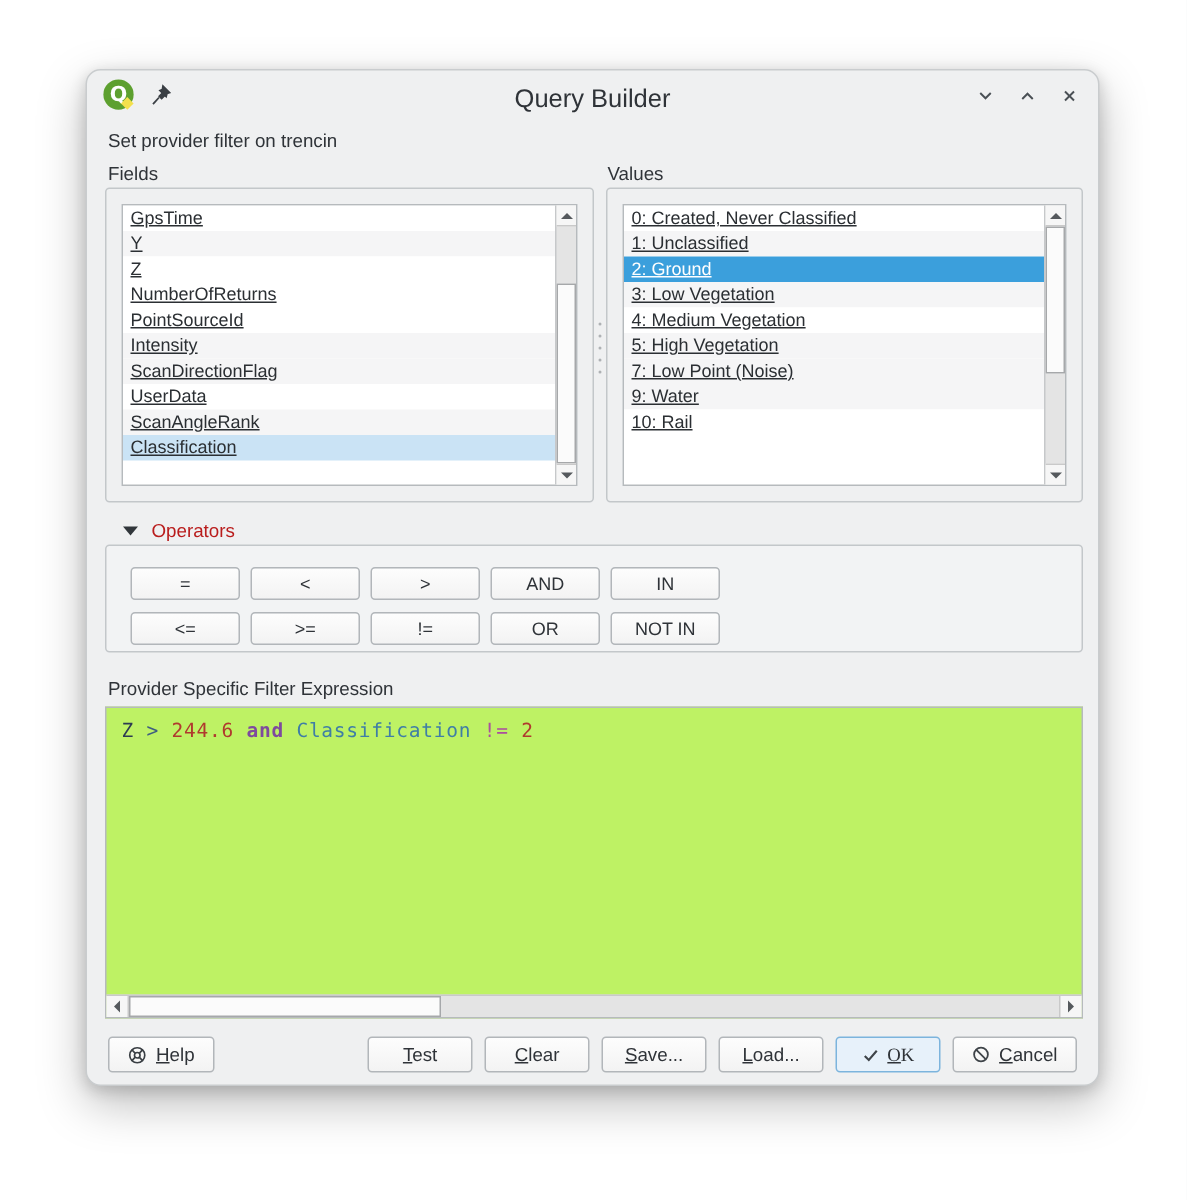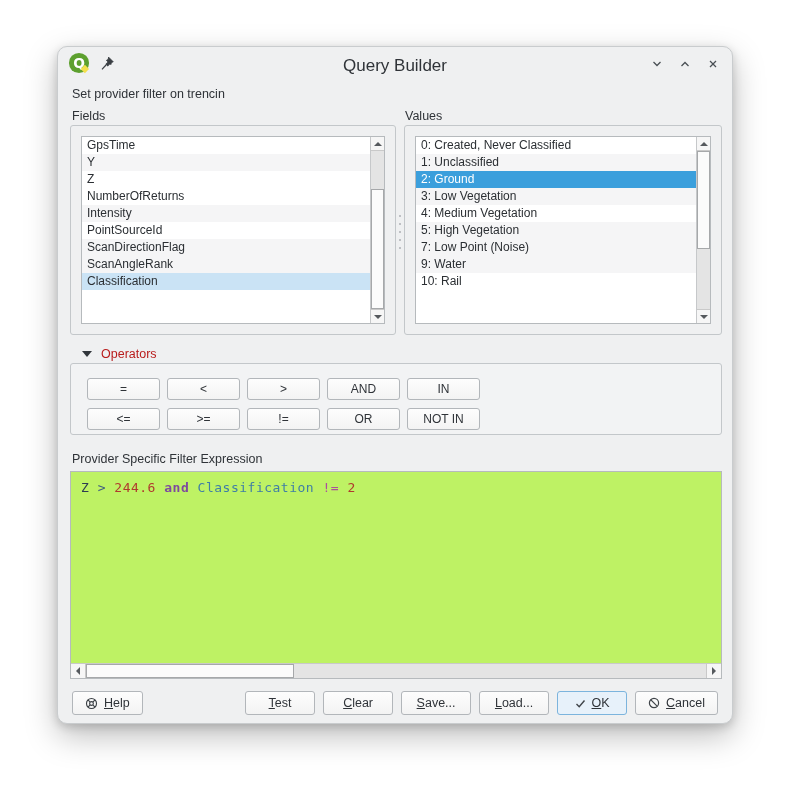--- a/index.html
+++ b/index.html
@@ -19,21 +19,21 @@
   .subtitle { position:absolute; left:14px; top:40px; font-size:12.5px; color:#2f3338; }
   .panel-label { position:absolute; top:62px; font-size:12.5px; color:#2f3338; }
   .panel-label.fields { left:14px; }
   .panel-label.values { left:347px; }
   
   .frame { position:absolute; border:1px solid #c3c7ca; border-radius:3px; background:#eff0f1; }
   .frame.fields { left:12px; top:78px; width:326px; height:210px; }
   .frame.values { left:346px; top:78px; width:318px; height:210px; }
   .listbox { position:absolute; left:10px; top:10px; right:10px; bottom:10px; background:#ffffff; border:1px solid #b6babd; display:flex; }
   .list { flex:1; overflow:hidden; }
-  .list-row { height:17px; line-height:17px; font-size:12px; color:#2b2f33; padding-left:5px; white-space:nowrap; background:#ffffff; }
+  .list-row { height:17px; line-height:17px; font-size:12px; color:#2b2f33; padding-left:5px; white-space:nowrap; background:#ffffff;text-decoration:underline; }
   .list-row.alt { background:#f5f5f6; }
   .list-row.selected-active { background:#3b9fdc; color:#ffffff; }
   .list-row.selected-inactive { background:#cae3f5; color:#2b2f33; }
   
   .sb-v { width:14px; border-left:1px solid #c6c8ca; background:#e4e4e4; position:relative; flex:0 0 14px; }
   .sb-btn { position:absolute; left:0; right:0; height:14px; background:#f6f6f6; display:flex; align-items:center; justify-content:center; }
   .sb-btn.up { top:0; border-bottom:1px solid #c9c9c9; }
   .sb-btn.down { bottom:0; border-top:1px solid #c9c9c9; }
   .sb-thumb { position:absolute; left:0; right:0; background:#fbfbfb; border:1px solid #a6a8aa; }
   .thumb-fields { top:52px; bottom:14px; }
@@ -60,21 +60,21 @@
   .hsb { position:absolute; left:0; right:0; bottom:0; height:15px; background:#e4e4e4; border-top:1px solid #c9c9c9; }
   .hsb-btn { position:absolute; top:0; bottom:0; width:15px; background:#f6f6f6; display:flex; align-items:center; justify-content:center; }
   .hsb-btn.left { left:0; border-right:1px solid #c9c9c9; }
   .hsb-btn.right { right:0; border-left:1px solid #c9c9c9; }
   .hsb-thumb { position:absolute; top:0; bottom:0; left:15px; width:208px; background:#fbfbfb; border:1px solid #a6a8aa; }
   
   .footer { position:absolute; left:14px; right:14px; bottom:8px; height:24px; display:flex; align-items:center; gap:8px; }
   .btn { height:24px; min-width:70px; padding:0 12px; display:inline-flex; align-items:center; justify-content:center; gap:6px;
     font-family:"Liberation Sans",sans-serif; font-size:12.5px; color:#2f3338;
     background:linear-gradient(#fdfdfd,#f3f3f3); border:1px solid #b2b6ba; border-radius:3px; }
-  .btn.ok { background:#e7f1fa; border-color:#7cb4dd; }
+  .btn.ok { background:#e7f1fa; border-color:#7cb4dd;font-family:Liberation Serif, serif; }
   .btn u { text-decoration:underline; }
   .spacer { margin-left:auto; }
   .icon { display:inline-flex; align-items:center; justify-content:center; }
 </style>
 </head>
 <body>
 
 <div class="window">
 
   <div class="titlebar">
@@ -127,23 +127,24 @@
   <div class="panel-label fields">Fields</div>
   <div class="panel-label values">Values</div>
 
   <div class="frame fields">
     <div class="listbox">
       <div class="list">
           <div class="list-row">GpsTime</div>
           <div class="list-row alt">Y</div>
           <div class="list-row">Z</div>
           <div class="list-row">NumberOfReturns</div>
+          <div class="list-row">PointSourceId</div>
           <div class="list-row alt">Intensity</div>
-          <div class="list-row">PointSourceId</div>
           <div class="list-row alt">ScanDirectionFlag</div>
+          <div class="list-row">UserData</div>
           <div class="list-row alt">ScanAngleRank</div>
           <div class="list-row selected-inactive">Classification</div>
         </div>
       <div class="sb-v">
         <div class="sb-btn up">
             <span class="tri-up"></span>
           </div>
         <div class="sb-thumb thumb-fields"></div>
         <div class="sb-btn down">
             <span class="tri-down"></span>

